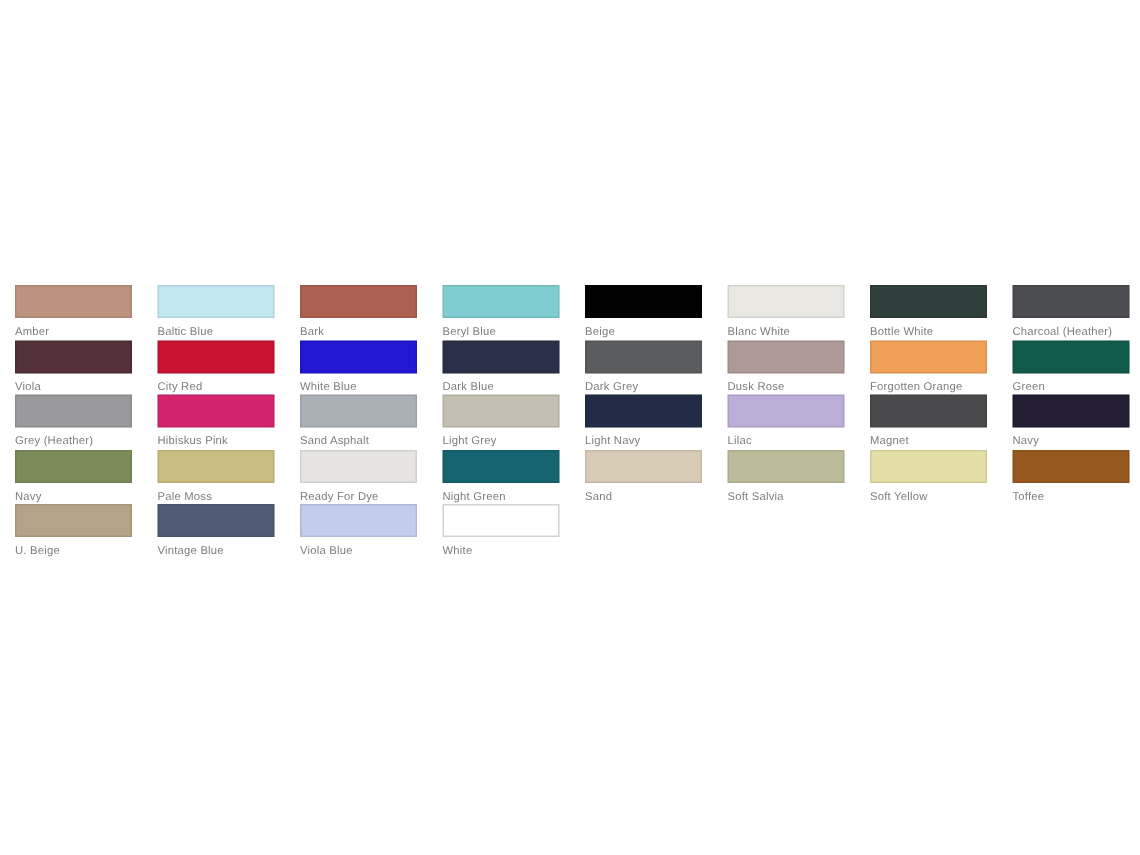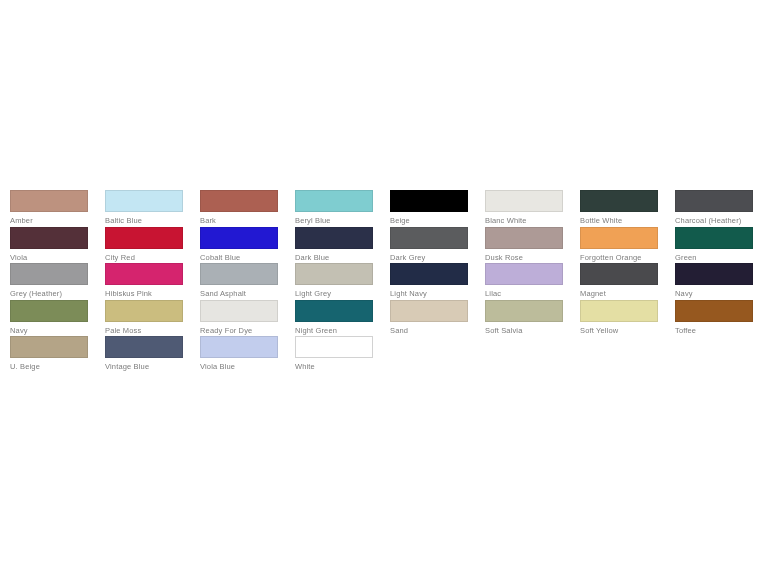--- a/index.html
+++ b/index.html
@@ -99,21 +99,21 @@
       <div class="swatch-cell">
         <div class="swatch-chip" style="background-color: rgb(84, 48, 57);"></div>
         <div class="swatch-label">Viola</div>
       </div>
       <div class="swatch-cell">
         <div class="swatch-chip" style="background-color: rgb(200, 20, 50);"></div>
         <div class="swatch-label">City Red</div>
       </div>
       <div class="swatch-cell">
         <div class="swatch-chip" style="background-color: rgb(34, 24, 210);"></div>
-        <div class="swatch-label">Cobalt Blue</div>
+        <div class="swatch-label">White Blue</div>
       </div>
       <div class="swatch-cell">
         <div class="swatch-chip" style="background-color: rgb(43, 48, 73);"></div>
         <div class="swatch-label">Dark Blue</div>
       </div>
       <div class="swatch-cell">
         <div class="swatch-chip" style="background-color: rgb(91, 92, 94);"></div>
         <div class="swatch-label">Dark Grey</div>
       </div>
       <div class="swatch-cell">

